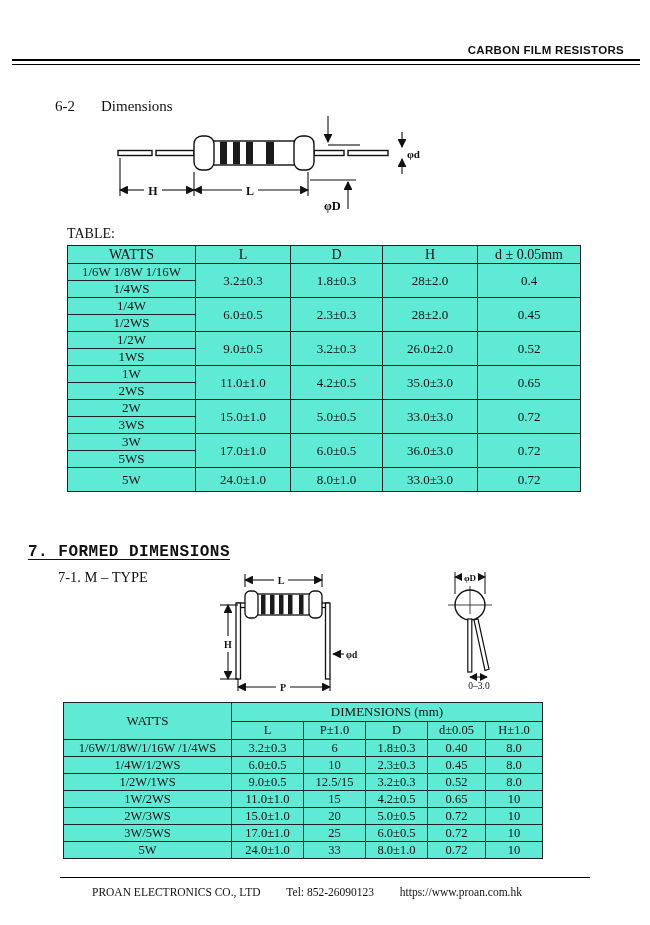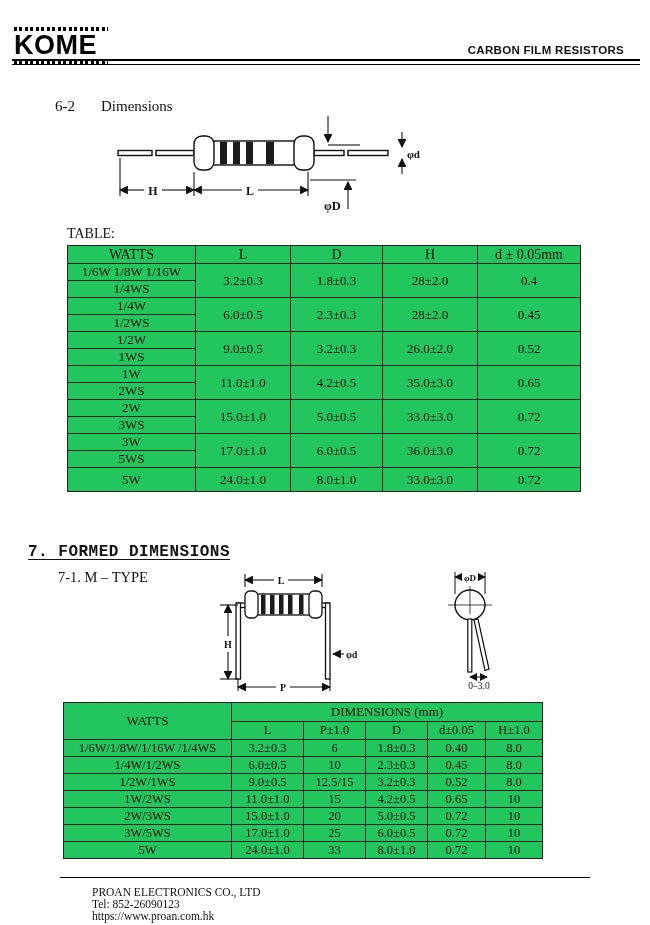--- a/index.html
+++ b/index.html
@@ -30,48 +30,43 @@
     font-family:"Liberation Mono","DejaVu Sans Mono", monospace;
     font-weight:bold; font-size:16px; letter-spacing:0.5px;
     text-decoration:underline; text-underline-offset:3px; }
   .sec71 { position:absolute; left:58px; top:569px; font-size:14.5px; }
   
   .diag { position:absolute; }
   .diag1 { left:106px; top:114px; }
   .diag2 { left:198px; top:570px; }
   svg text { font-family:"Liberation Serif", serif; fill:#111; }
   
-  table { border-collapse:collapse; table-layout:fixed; background:#22c55e; }
+  table { border-collapse:collapse; table-layout:fixed; background:#5eead4; }
   td { border:1px solid #222; text-align:center; vertical-align:middle;
        padding:0 2px; font-size:13px; overflow:hidden; white-space:nowrap; }
   .t1 { position:absolute; left:67px; top:245px; width:513px; }
   .t1 .hrow td { height:18px; font-size:14px; }
   .t1 .sub td { height:17px; }
   .t1 .last td { height:24px; }
   .t2 { position:absolute; left:63px; top:702px; width:479px; }
   .t2 td { font-size:12.5px; }
   .t2 .h1 td { height:19px; font-size:13px; }
   .t2 .h2 td { height:18px; }
   .t2 .dr td { height:17px;margin-top:20px; }
   
   .footer-rule { position:absolute; top:877px; left:60px; width:530px; border-top:1.5px solid #000; }
   .footer { position:absolute; top:886px; left:60px; width:530px;
     display:flex; justify-content:space-between; align-items:flex-start;
-    padding:0 68px 0 32px; font-size:11.5px;flex-direction:column; }
+    padding:0 68px 0 32px; font-size:11.5px; }
 </style>
 </head>
 <body>
 
 <div class="page">
 
-  <div class="logo">
-    <div class="logo-dots"></div>
-    <div class="logo-text">KOME</div>
-    <div class="logo-dots"></div>
-  </div>
   <div class="product-name">CARBON FILM RESISTORS</div>
   <div class="header-rule"></div>
 
   <div class="sec62">
     <span>6-2</span><span class="t">Dimensions</span>
   </div>
 
   <svg class="diag diag1" width="330" height="108" viewBox="0 0 330 108">
     <defs>
       <marker id="a1" viewBox="0 0 10 10" refX="9" refY="5" markerWidth="8" markerHeight="8" orient="auto-start-reverse">

